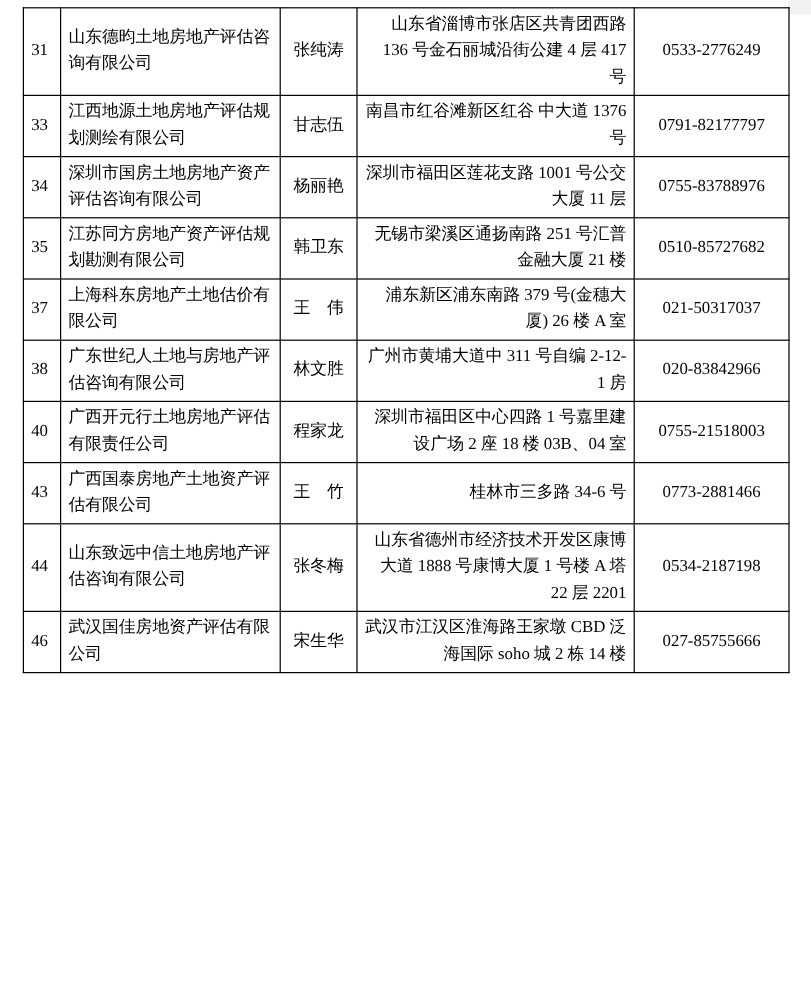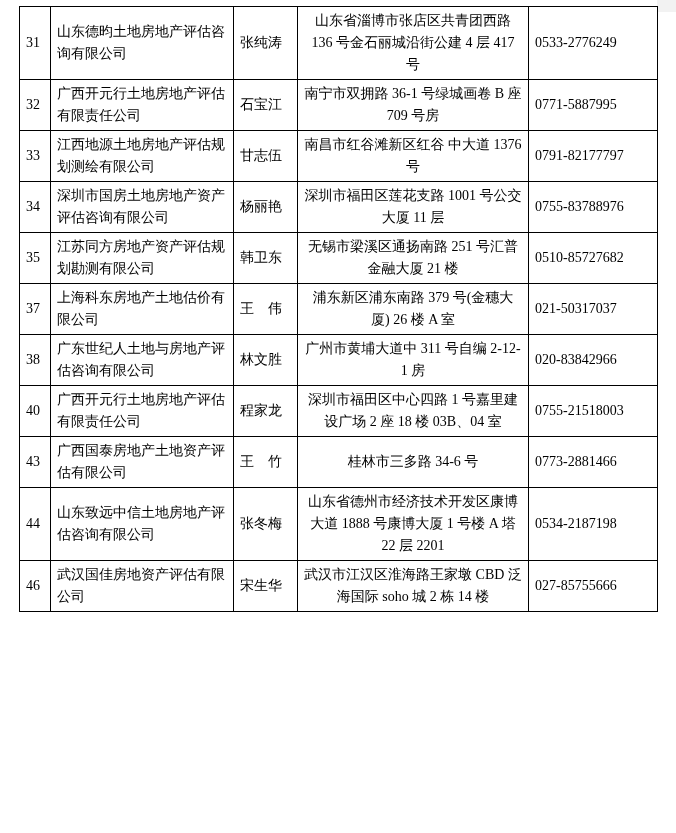--- a/index.html
+++ b/index.html
@@ -45,30 +45,30 @@
   }
   td.col-num {
     padding: 3px 2px;
   }
   td.col-company {
     text-align: left;
     padding-left: 8px;
     padding-right: 6px;
   }
   td.col-name {
-    text-align: left;
+    text-align: center;
     padding: 3px 3px;
   }
   td.col-address {
-    text-align: center;
+    text-align: right;
     padding-left: 9px;
     padding-right: 8px;
   }
   td.col-phone {
-    text-align: left;
+    text-align: center;
     padding: 3px 4px;
     white-space: nowrap;
   }
   
   .scan-artifact {
     position: absolute;
     right: 0;
     top: 0;
     width: 19px;
     height: 12px;
@@ -88,27 +88,20 @@
       <col style="width:231px">
       <col style="width:129px">
     </colgroup>
     <tbody id="table-body">
         <tr>
           <td class="col-num">31</td>
           <td class="col-company">山东德昀土地房地产评估咨询有限公司</td>
           <td class="col-name">张纯涛</td>
           <td class="col-address">山东省淄博市张店区共青团西路 136 号金石丽城沿街公建 4 层 417 号</td>
           <td class="col-phone">0533-2776249</td>
-        </tr>
-        <tr>
-          <td class="col-num">32</td>
-          <td class="col-company">广西开元行土地房地产评估有限责任公司</td>
-          <td class="col-name">石宝江</td>
-          <td class="col-address">南宁市双拥路 36-1 号绿城画卷 B 座 709 号房</td>
-          <td class="col-phone">0771-5887995</td>
         </tr>
         <tr>
           <td class="col-num">33</td>
           <td class="col-company">江西地源土地房地产评估规划测绘有限公司</td>
           <td class="col-name">甘志伍</td>
           <td class="col-address">南昌市红谷滩新区红谷 中大道 1376 号</td>
           <td class="col-phone">0791-82177797</td>
         </tr>
         <tr>
           <td class="col-num">34</td>

